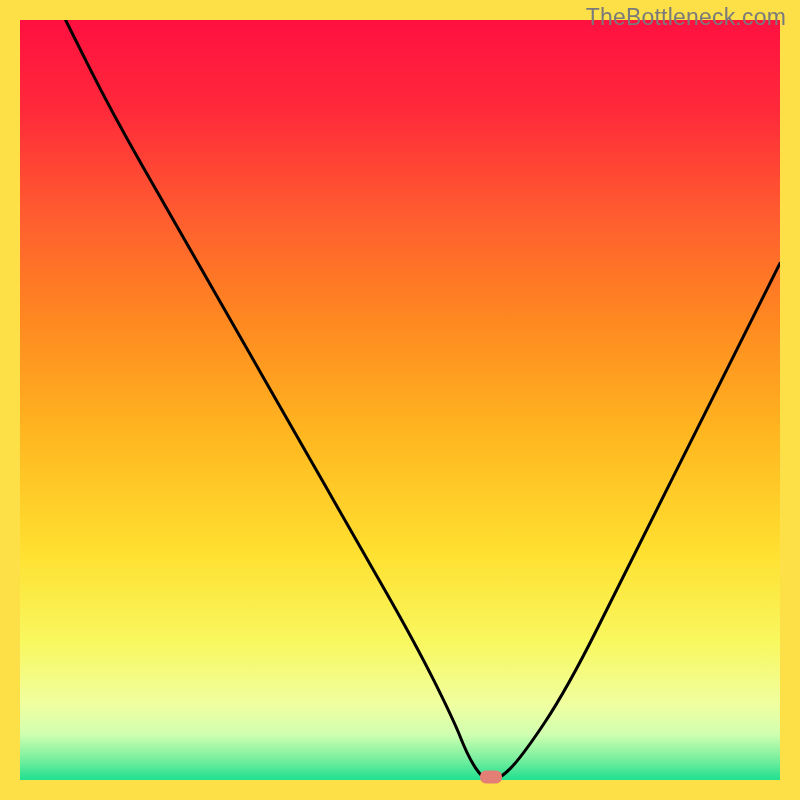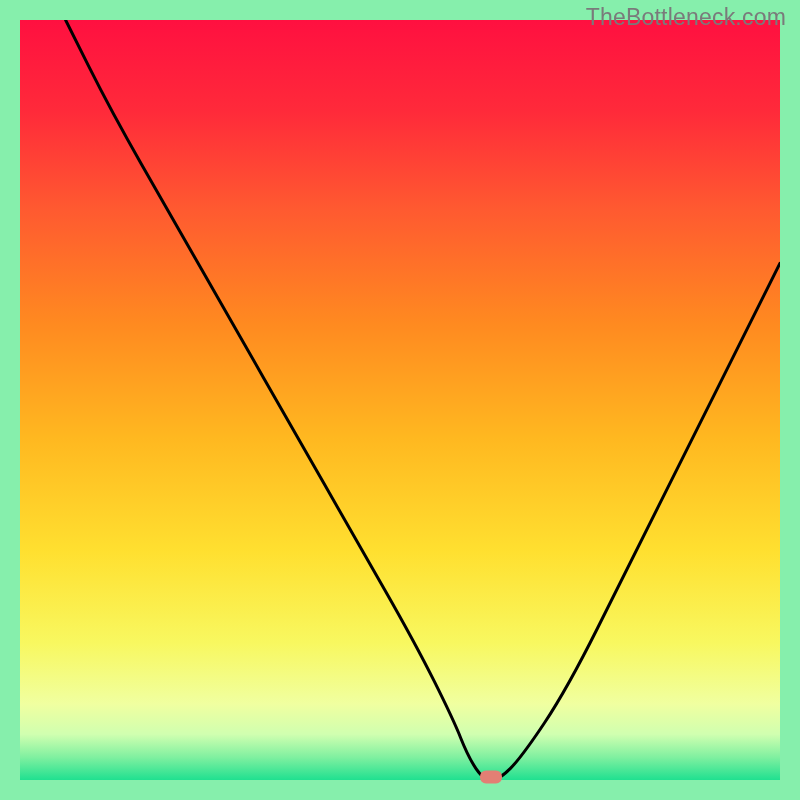--- a/index.html
+++ b/index.html
@@ -8,21 +8,21 @@
     width: 800px;
     height: 800px;
     background: #000;
     overflow: hidden;
     font-family: Arial, Helvetica, sans-serif;
   }
   .frame {
     position: relative;
     width: 800px;
     height: 800px;
-    background: #86efac;
+    background: #fde047;
   }
   .watermark {
     position: absolute;
     top: 4px;
     right: 14px;
     color: #7a7a7b;
     font-size: 23px;
     font-weight: 400;
     letter-spacing: 0.2px;
     z-index: 50;

